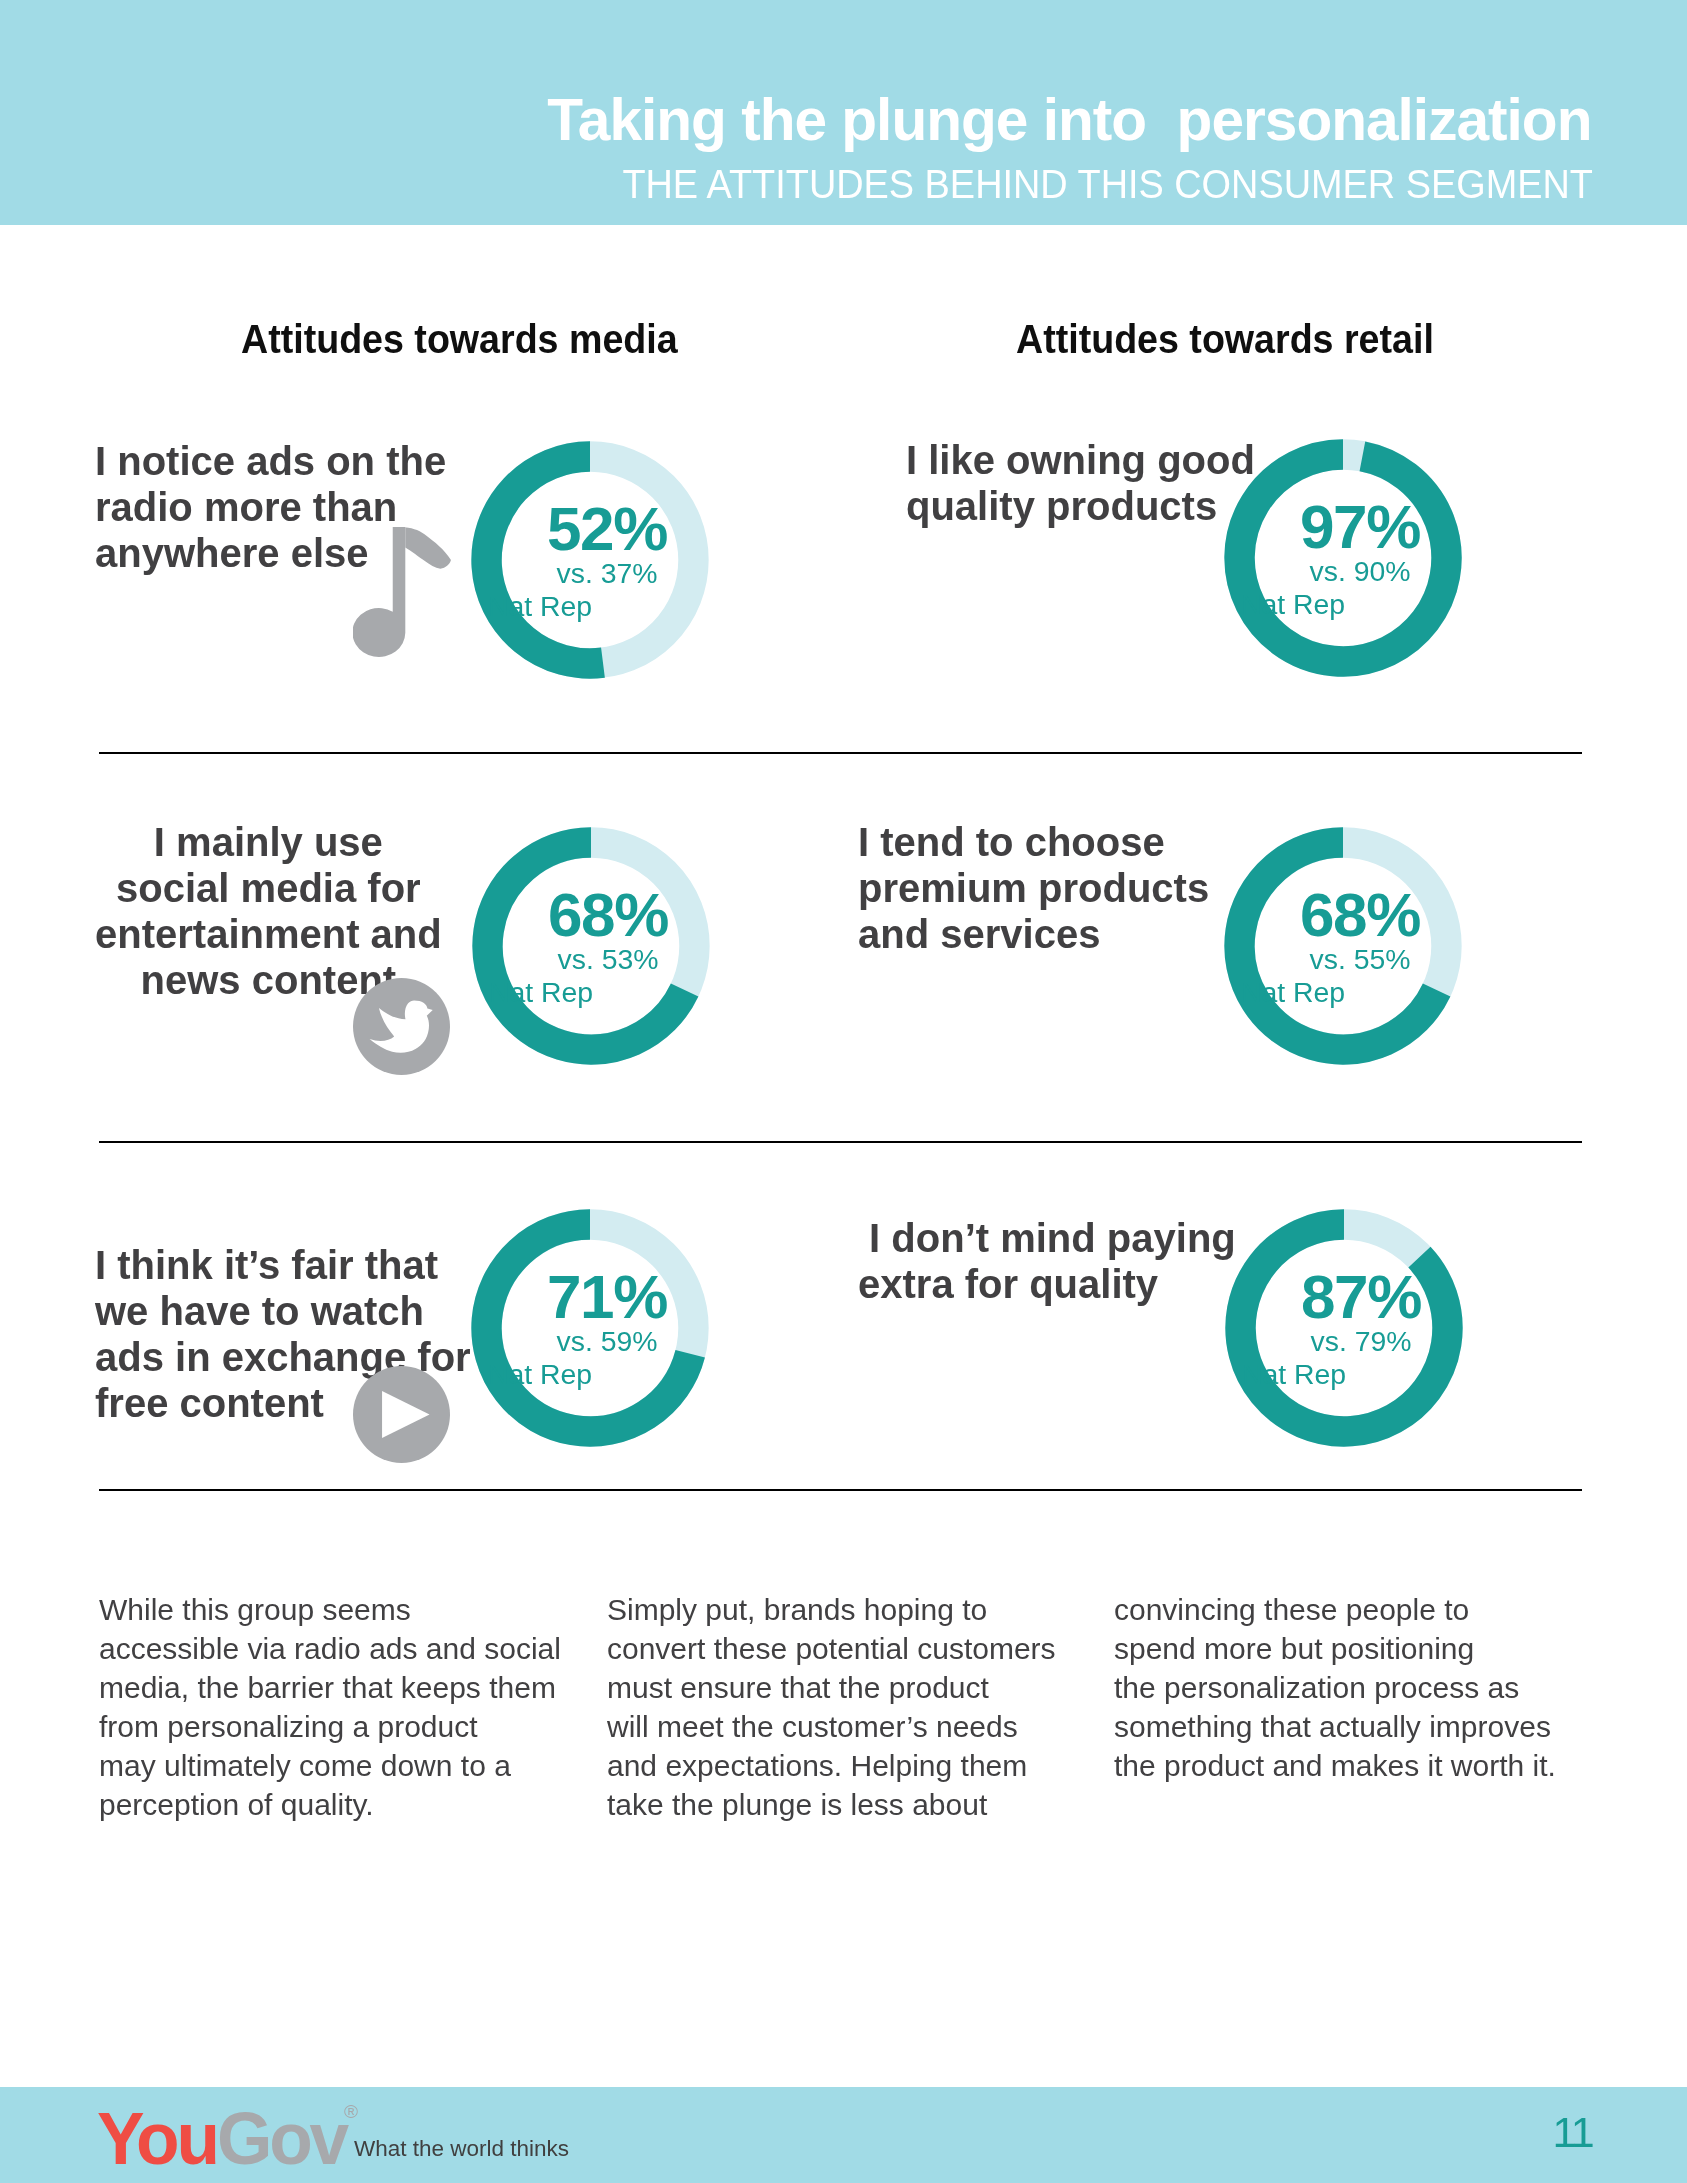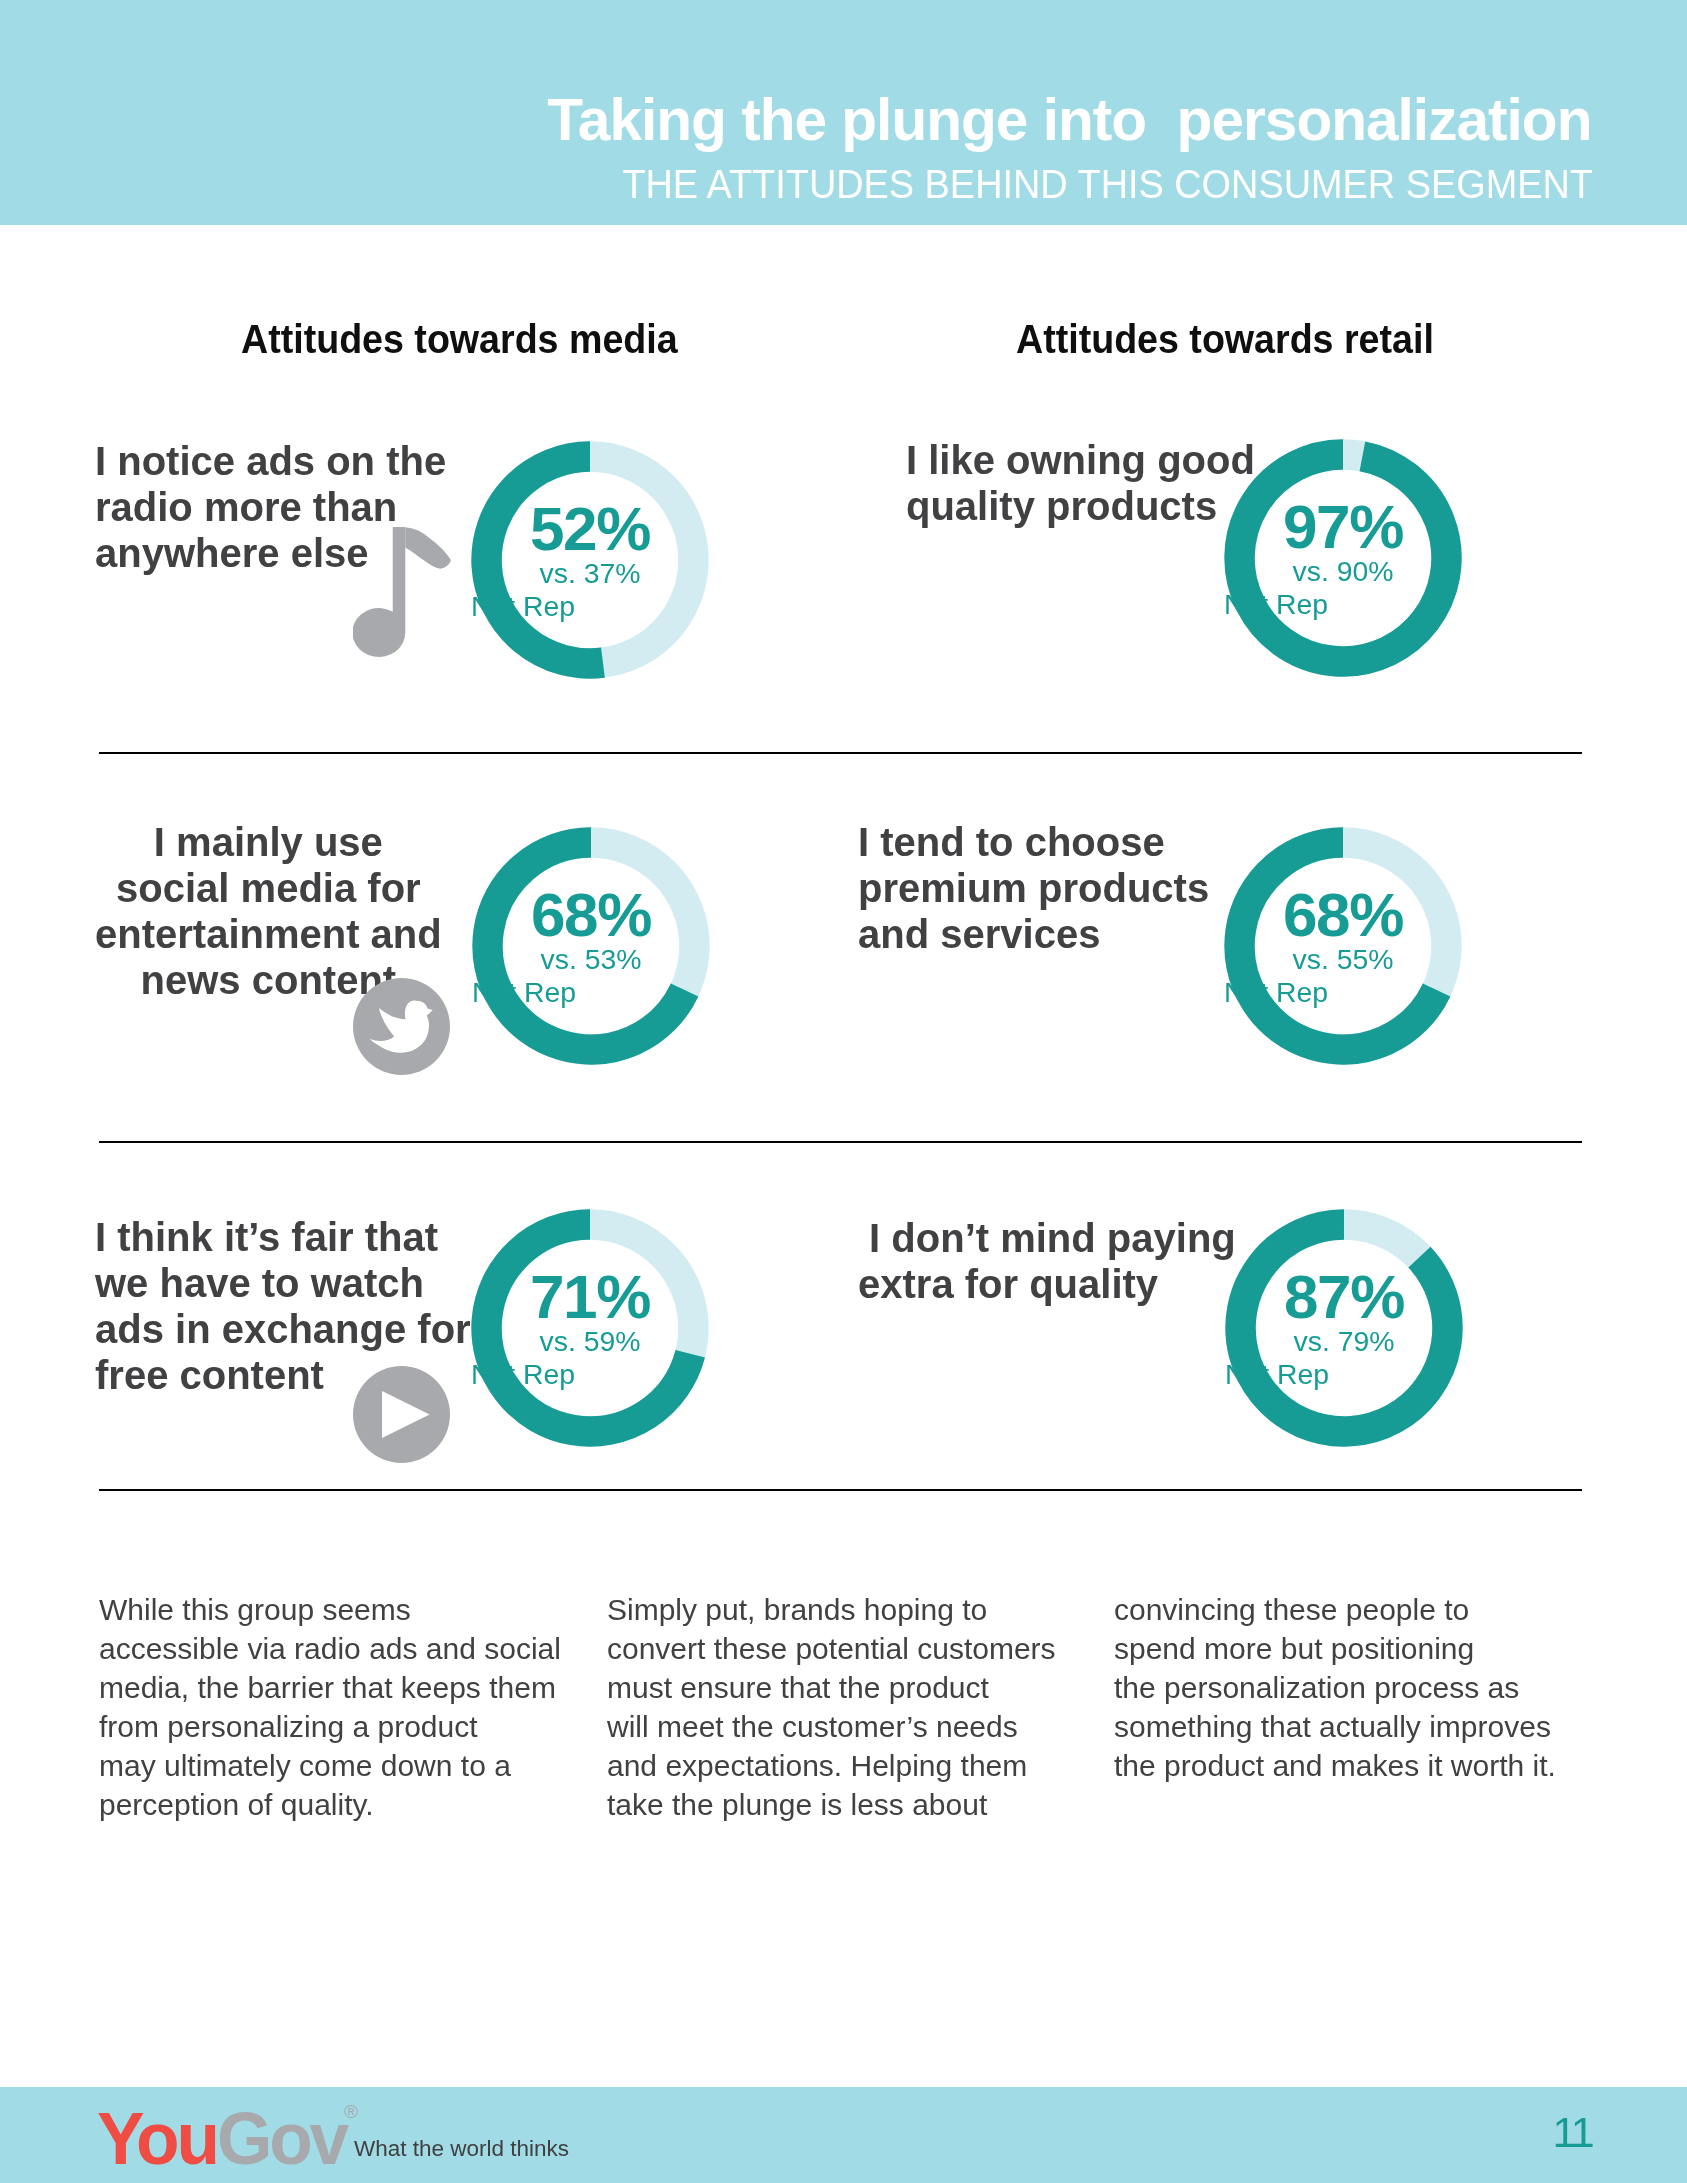--- a/index.html
+++ b/index.html
@@ -22,21 +22,21 @@
   #col-title-media{left:241px;top:319px;}
   #col-title-retail{left:1016px;top:319px;}
 
   
   .stat{position:absolute;}
   .stat-text{position:absolute;font-size:40px;line-height:46px;color:#414042;font-weight:700;white-space:pre;}
 
   
   .donut{position:absolute;width:238px;height:238px;}
   .donut svg{display:block;width:238px;height:238px;}
-  .donut-label{position:absolute;left:0;top:0;width:238px;height:238px;}
+  .donut-label{position:absolute;left:17px;top:0;width:238px;height:238px;}
   .donut-pct{position:absolute;left:0;right:0;top:67px;text-align:center;
       font-size:62px;font-weight:700;color:#179c95;line-height:42px;letter-spacing:-1.3px;}
   .donut-vs{position:absolute;left:0;right:0;top:122px;text-align:center;
       font-size:28.4px;font-weight:400;color:#179c95;line-height:20px;}
   .donut-nr{position:absolute;left:0;right:0;top:155px;
       font-size:28.4px;font-weight:400;color:#179c95;line-height:20px;}
 
   
   .divider{position:absolute;left:99px;width:1483px;height:2px;background:#000;}
 
@@ -165,21 +165,21 @@
         <div class="donut-pct">68%</div>
         <div class="donut-vs">vs. 55%</div>
         <div class="donut-nr">Nat Rep</div>
       </div>
     </div>
   </div>
 
   <div class="divider" style="top:1141px"></div>
 
   <div class="stat">
-    <div class="stat-text" style="left:95px;top:1214px;">I think it’s fair that
+    <div class="stat-text" style="left:95px;top:1242px;">I think it’s fair that
 we have to watch
 ads in exchange for
 free content</div>
     <span class="ic" style="position:absolute;left:353px;top:1366px;width:97px;height:97px;">
       <svg viewBox="0 0 147 147" width="97" height="97" aria-hidden="true">
         <circle cx="73.5" cy="73.5" r="73.5" fill="#a7a9ac"></circle>
         <path fill="#ffffff" d="M44 38 L116 73.5 L44 109 Z"></path>
       </svg>
     </span>
     <div class="donut" style="left:471px;top:1209px;">

